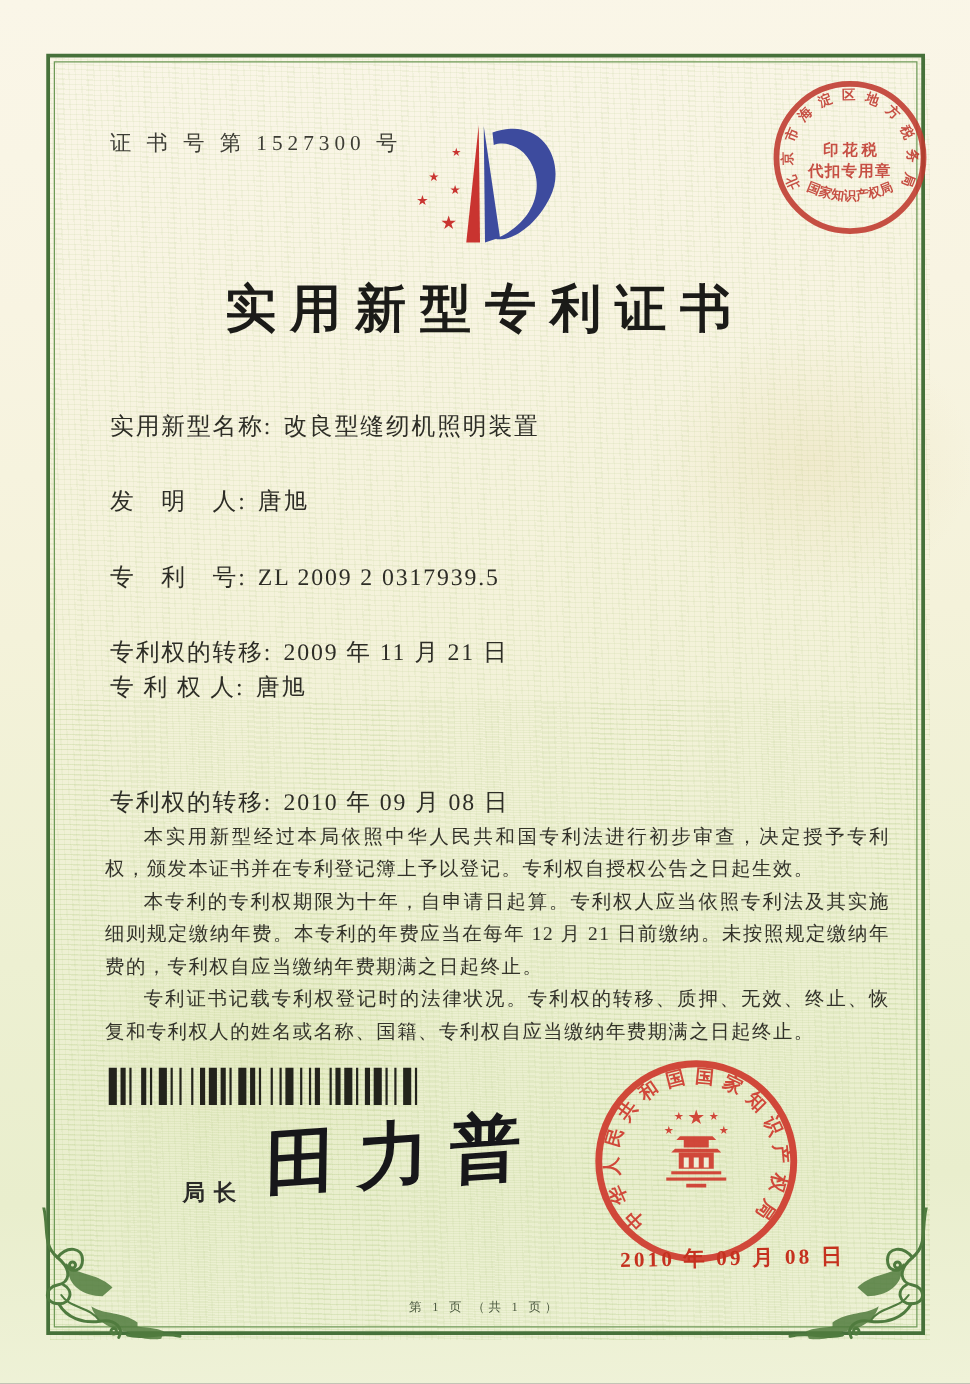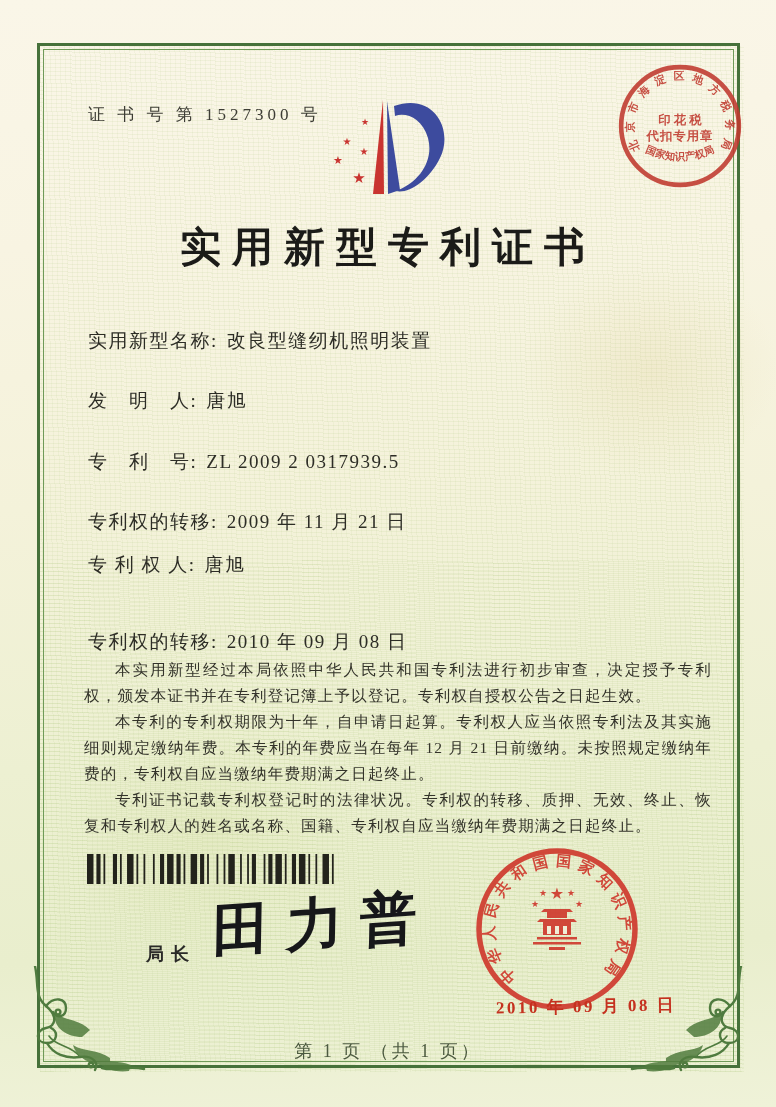--- a/index.html
+++ b/index.html
@@ -22,34 +22,34 @@
   .frame-outer{position:absolute;left:37px;top:43px;width:703px;height:1025px;
     border:3px solid #46713a;box-sizing:border-box;}
   .frame-inner{position:absolute;inset:3px;border:1px solid #6f9a58;}
   .cert-number{position:absolute;left:88px;top:103px;font-size:17px;letter-spacing:4px;color:#3c3c34;}
   .logo{position:absolute;left:316px;top:94px;}
   .stamp-tax{position:absolute;left:616px;top:62px;z-index:6;opacity:0.88;}
   .title{position:absolute;left:0;top:220px;width:100%;text-align:center;
     font-size:41px;font-weight:900;letter-spacing:11px;color:#1b1b18;}
   .field-row{position:absolute;left:88px;font-size:19px;color:#2d2d26;letter-spacing:1.5px;white-space:nowrap;}
   .field-row .val{margin-left:9px;}
-  .f0{top:328px}.f1{top:388px}.f2{top:449px}.f3{top:509px}.f4{top:552px}.f5{top:629px}
+  .f0{top:328px}.f1{top:388px}.f2{top:449px}.f3{top:509px}.f4{top:537px}.f5{top:629px}
   .body-text{position:absolute;left:84px;top:657px;width:628px;font-size:15.5px;
     line-height:26px;color:#33332a;text-align:justify;letter-spacing:1.2px;}
   .body-text p{margin:0;text-indent:2em;}
   .barcode{position:absolute;left:85px;top:854px;}
   .sig-role{position:absolute;left:146px;top:942px;font-size:18px;letter-spacing:7px;color:#2a2a28;font-weight:bold;}
   .sig-name{position:absolute;left:212px;top:886px;font-size:57px;font-weight:700;
     letter-spacing:17px;color:#17171a;transform:rotate(-4deg) skewX(-5deg);
     font-family:"DejaVu Serif","Liberation Serif",serif;}
   .seal-main{position:absolute;left:471px;top:843px;z-index:5;opacity:0.92;}
   .seal-date{position:absolute;left:496px;top:995px;z-index:6;font-size:17px;
     letter-spacing:2.5px;color:#c5311f;font-weight:700;transform:rotate(-1deg);}
   .footer{position:absolute;left:0;top:1039px;width:100%;text-align:center;
-    font-size:18px;letter-spacing:3px;color:#4c5a40;}
+    font-size:10px;letter-spacing:3px;color:#4c5a40;}
   .flourish{position:absolute;z-index:3;}
   .fl-right{left:628px;top:966px;}
   .fl-left{left:28px;top:966px;transform:scale(-1,1);}
 </style>
 </head>
 <body>
 
 <div id="page">
 
   <div class="texture"></div>

